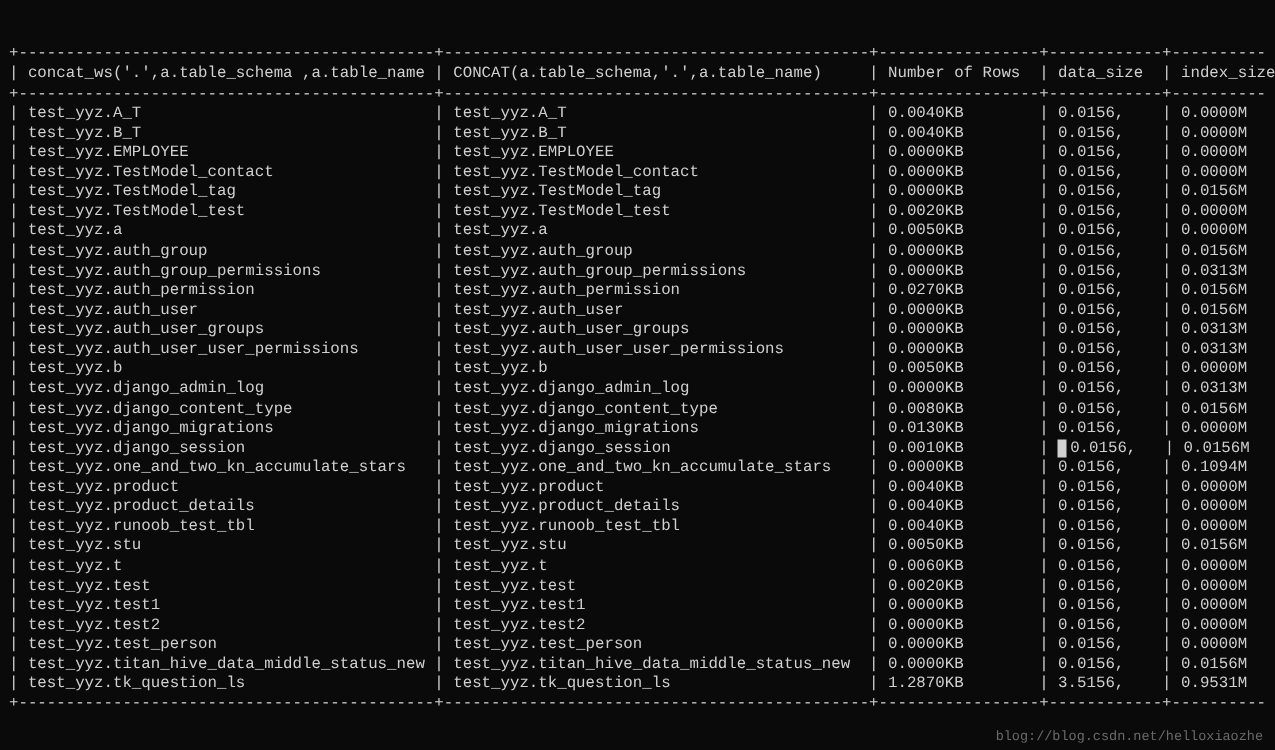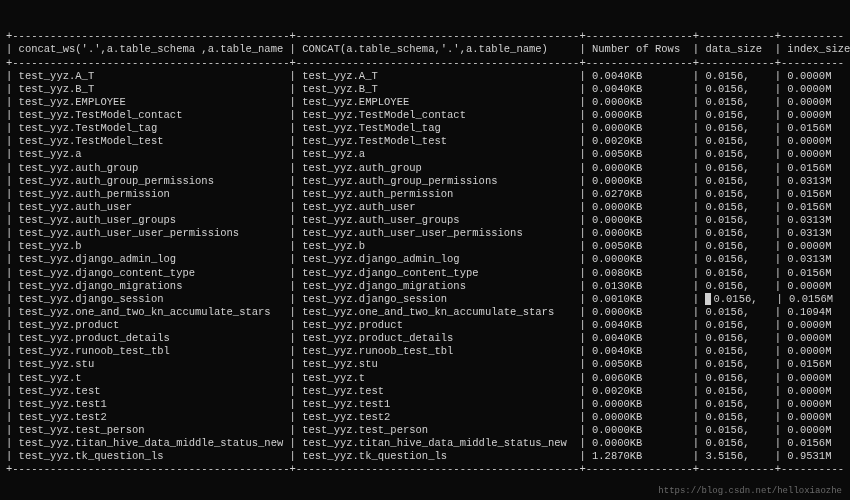--- a/index.html
+++ b/index.html
@@ -36,13 +36,13 @@
     margin-right:2px;
   }
 </style>
 </head>
 <body>
 
 <div class="term">
   <div id="table-area"><div class="sep">+--------------------------------------------+---------------------------------------------+-----------------+------------+-------------+----------+</div><div class="row">| concat_ws('.',a.table_schema ,a.table_name | CONCAT(a.table_schema,'.',a.table_name)     | Number of Rows  | data_size  | index_size  | Total    |</div><div class="sep">+--------------------------------------------+---------------------------------------------+-----------------+------------+-------------+----------+</div><div class="row">| test_yyz.A_T                               | test_yyz.A_T                                | 0.0040KB        | 0.0156,    | 0.0000M     | 0.0156M  |</div><div class="row">| test_yyz.B_T                               | test_yyz.B_T                                | 0.0040KB        | 0.0156,    | 0.0000M     | 0.0156M  |</div><div class="row">| test_yyz.EMPLOYEE                          | test_yyz.EMPLOYEE                           | 0.0000KB        | 0.0156,    | 0.0000M     | 0.0156M  |</div><div class="row">| test_yyz.TestModel_contact                 | test_yyz.TestModel_contact                  | 0.0000KB        | 0.0156,    | 0.0000M     | 0.0156M  |</div><div class="row">| test_yyz.TestModel_tag                     | test_yyz.TestModel_tag                      | 0.0000KB        | 0.0156,    | 0.0156M     | 0.0313M  |</div><div class="row">| test_yyz.TestModel_test                    | test_yyz.TestModel_test                     | 0.0020KB        | 0.0156,    | 0.0000M     | 0.0156M  |</div><div class="row">| test_yyz.a                                 | test_yyz.a                                  | 0.0050KB        | 0.0156,    | 0.0000M     | 0.0156M  |</div><div class="row">| test_yyz.auth_group                        | test_yyz.auth_group                         | 0.0000KB        | 0.0156,    | 0.0156M     | 0.0313M  |</div><div class="row">| test_yyz.auth_group_permissions            | test_yyz.auth_group_permissions             | 0.0000KB        | 0.0156,    | 0.0313M     | 0.0469M  |</div><div class="row">| test_yyz.auth_permission                   | test_yyz.auth_permission                    | 0.0270KB        | 0.0156,    | 0.0156M     | 0.0313M  |</div><div class="row">| test_yyz.auth_user                         | test_yyz.auth_user                          | 0.0000KB        | 0.0156,    | 0.0156M     | 0.0313M  |</div><div class="row">| test_yyz.auth_user_groups                  | test_yyz.auth_user_groups                   | 0.0000KB        | 0.0156,    | 0.0313M     | 0.0469M  |</div><div class="row">| test_yyz.auth_user_user_permissions        | test_yyz.auth_user_user_permissions         | 0.0000KB        | 0.0156,    | 0.0313M     | 0.0469M  |</div><div class="row">| test_yyz.b                                 | test_yyz.b                                  | 0.0050KB        | 0.0156,    | 0.0000M     | 0.0156M  |</div><div class="row">| test_yyz.django_admin_log                  | test_yyz.django_admin_log                   | 0.0000KB        | 0.0156,    | 0.0313M     | 0.0469M  |</div><div class="row">| test_yyz.django_content_type               | test_yyz.django_content_type                | 0.0080KB        | 0.0156,    | 0.0156M     | 0.0313M  |</div><div class="row">| test_yyz.django_migrations                 | test_yyz.django_migrations                  | 0.0130KB        | 0.0156,    | 0.0000M     | 0.0156M  |</div><div class="row">| test_yyz.django_session                    | test_yyz.django_session                     | 0.0010KB        | <span class="cursor"></span>0.0156,   | 0.0156M     | 0.0313M  |</div><div class="row">| test_yyz.one_and_two_kn_accumulate_stars   | test_yyz.one_and_two_kn_accumulate_stars    | 0.0000KB        | 0.0156,    | 0.1094M     | 0.1250M  |</div><div class="row">| test_yyz.product                           | test_yyz.product                            | 0.0040KB        | 0.0156,    | 0.0000M     | 0.0156M  |</div><div class="row">| test_yyz.product_details                   | test_yyz.product_details                    | 0.0040KB        | 0.0156,    | 0.0000M     | 0.0156M  |</div><div class="row">| test_yyz.runoob_test_tbl                   | test_yyz.runoob_test_tbl                    | 0.0040KB        | 0.0156,    | 0.0000M     | 0.0156M  |</div><div class="row">| test_yyz.stu                               | test_yyz.stu                                | 0.0050KB        | 0.0156,    | 0.0156M     | 0.0313M  |</div><div class="row">| test_yyz.t                                 | test_yyz.t                                  | 0.0060KB        | 0.0156,    | 0.0000M     | 0.0156M  |</div><div class="row">| test_yyz.test                              | test_yyz.test                               | 0.0020KB        | 0.0156,    | 0.0000M     | 0.0156M  |</div><div class="row">| test_yyz.test1                             | test_yyz.test1                              | 0.0000KB        | 0.0156,    | 0.0000M     | 0.0156M  |</div><div class="row">| test_yyz.test2                             | test_yyz.test2                              | 0.0000KB        | 0.0156,    | 0.0000M     | 0.0156M  |</div><div class="row">| test_yyz.test_person                       | test_yyz.test_person                        | 0.0000KB        | 0.0156,    | 0.0000M     | 0.0156M  |</div><div class="row">| test_yyz.titan_hive_data_middle_status_new | test_yyz.titan_hive_data_middle_status_new  | 0.0000KB        | 0.0156,    | 0.0156M     | 0.0313M  |</div><div class="row">| test_yyz.tk_question_ls                    | test_yyz.tk_question_ls                     | 1.2870KB        | 3.5156,    | 0.9531M     | 4.4688M  |</div><div class="sep">+--------------------------------------------+---------------------------------------------+-----------------+------------+-------------+----------+</div></div>
   
 </div>
-<div class="watermark">https://blog.csdn.net/helloxiaozhe</div>
+<div class="watermark">blog://blog.csdn.net/helloxiaozhe</div>
 
 </body></html>

